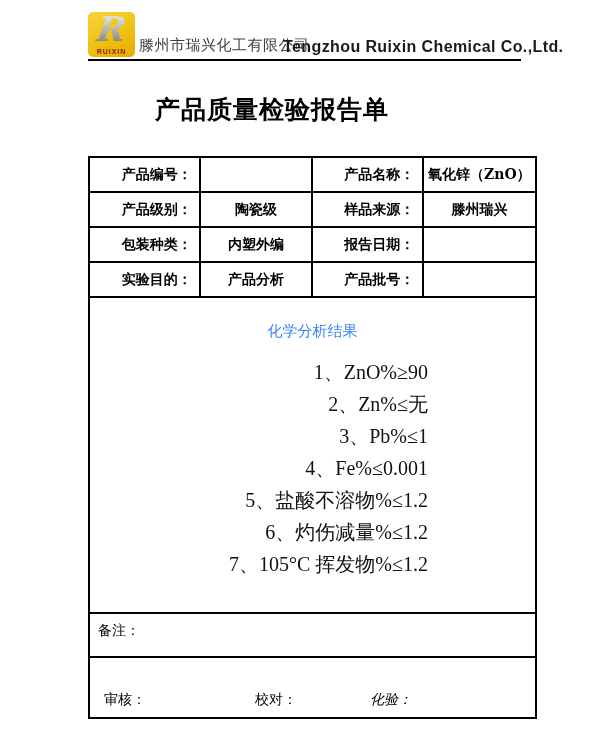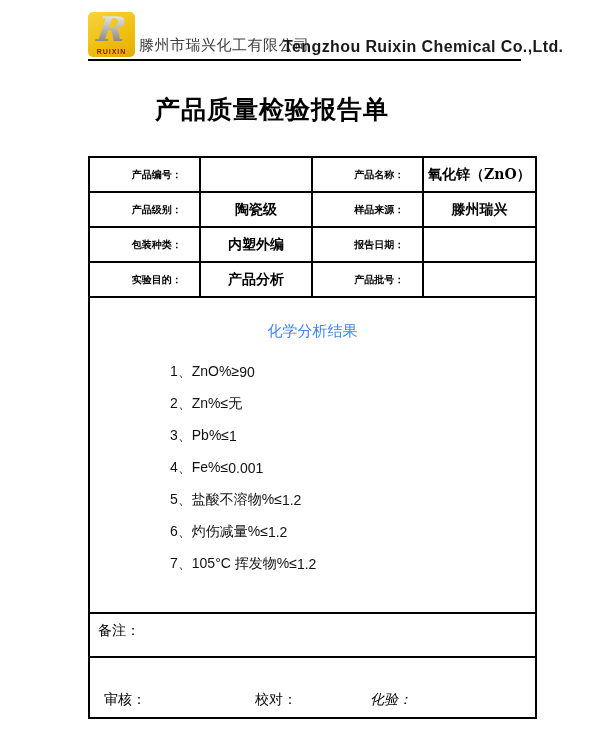--- a/index.html
+++ b/index.html
@@ -45,32 +45,32 @@
   .report-table {
     position: absolute; left: 88px; top: 156px; width: 449px; height: 563px;
     border: 2px solid #000; background: #fff;
   }
   .info-row { display: flex; height: 35px; border-bottom: 2px solid #000; }
   .cell {
     flex: 0 0 25%; display: flex; align-items: center; justify-content: center;
     border-right: 2px solid #000; overflow: hidden; white-space: nowrap;
   }
   .cell:last-child { border-right: none; }
-  .cell.lbl { font-size: 10px; font-weight: 700; font-family: "Liberation Sans", sans-serif; padding-left: 24px; }
+  .cell.lbl { font-size: 14px; font-weight: 700; font-family: "Liberation Sans", sans-serif; padding-left: 24px; }
   .cell.val { font-size: 14px; font-weight: 700; font-family: "DejaVu Serif", serif; }
 
   .analysis-cell { height: 292px; border-bottom: 2px solid #000; }
   .analysis-heading {
     margin-top: 24px; text-align: center; font-size: 15px;
     font-family: "DejaVu Serif", serif; color: #3b82f6;
   }
   .analysis-list { margin-top: 15px; }
   .analysis-item {
-    height: 32px; display: flex; align-items: center; justify-content: flex-start;
-    padding: 0 107px 0 80px; font-size: 14px; font-family: Liberation Sans, sans-serif; color: #111;
+    height: 32px; display: flex; align-items: center; justify-content: flex-end;
+    padding: 0 107px 0 80px; font-size: 20px; font-family: Liberation Serif, serif; color: #111;
   }
 
   .remarks-row { height: 44px; border-bottom: 2px solid #000000; padding: 7px 8px; }
   .remarks-label { font-size: 14px; font-family: "DejaVu Serif", serif; }
 
   .sign-row { height: 77px; display: flex; align-items: center; padding: 6px 0 0 6px; }
   .sign-label { font-size: 14px; font-family: "DejaVu Serif", serif; white-space: nowrap; margin-left: 8px; }
   .sign-label.s2 { margin-left: 109px; }
   .sign-label.s3 { margin-left: 73px; font-style: italic; }
 </style>

